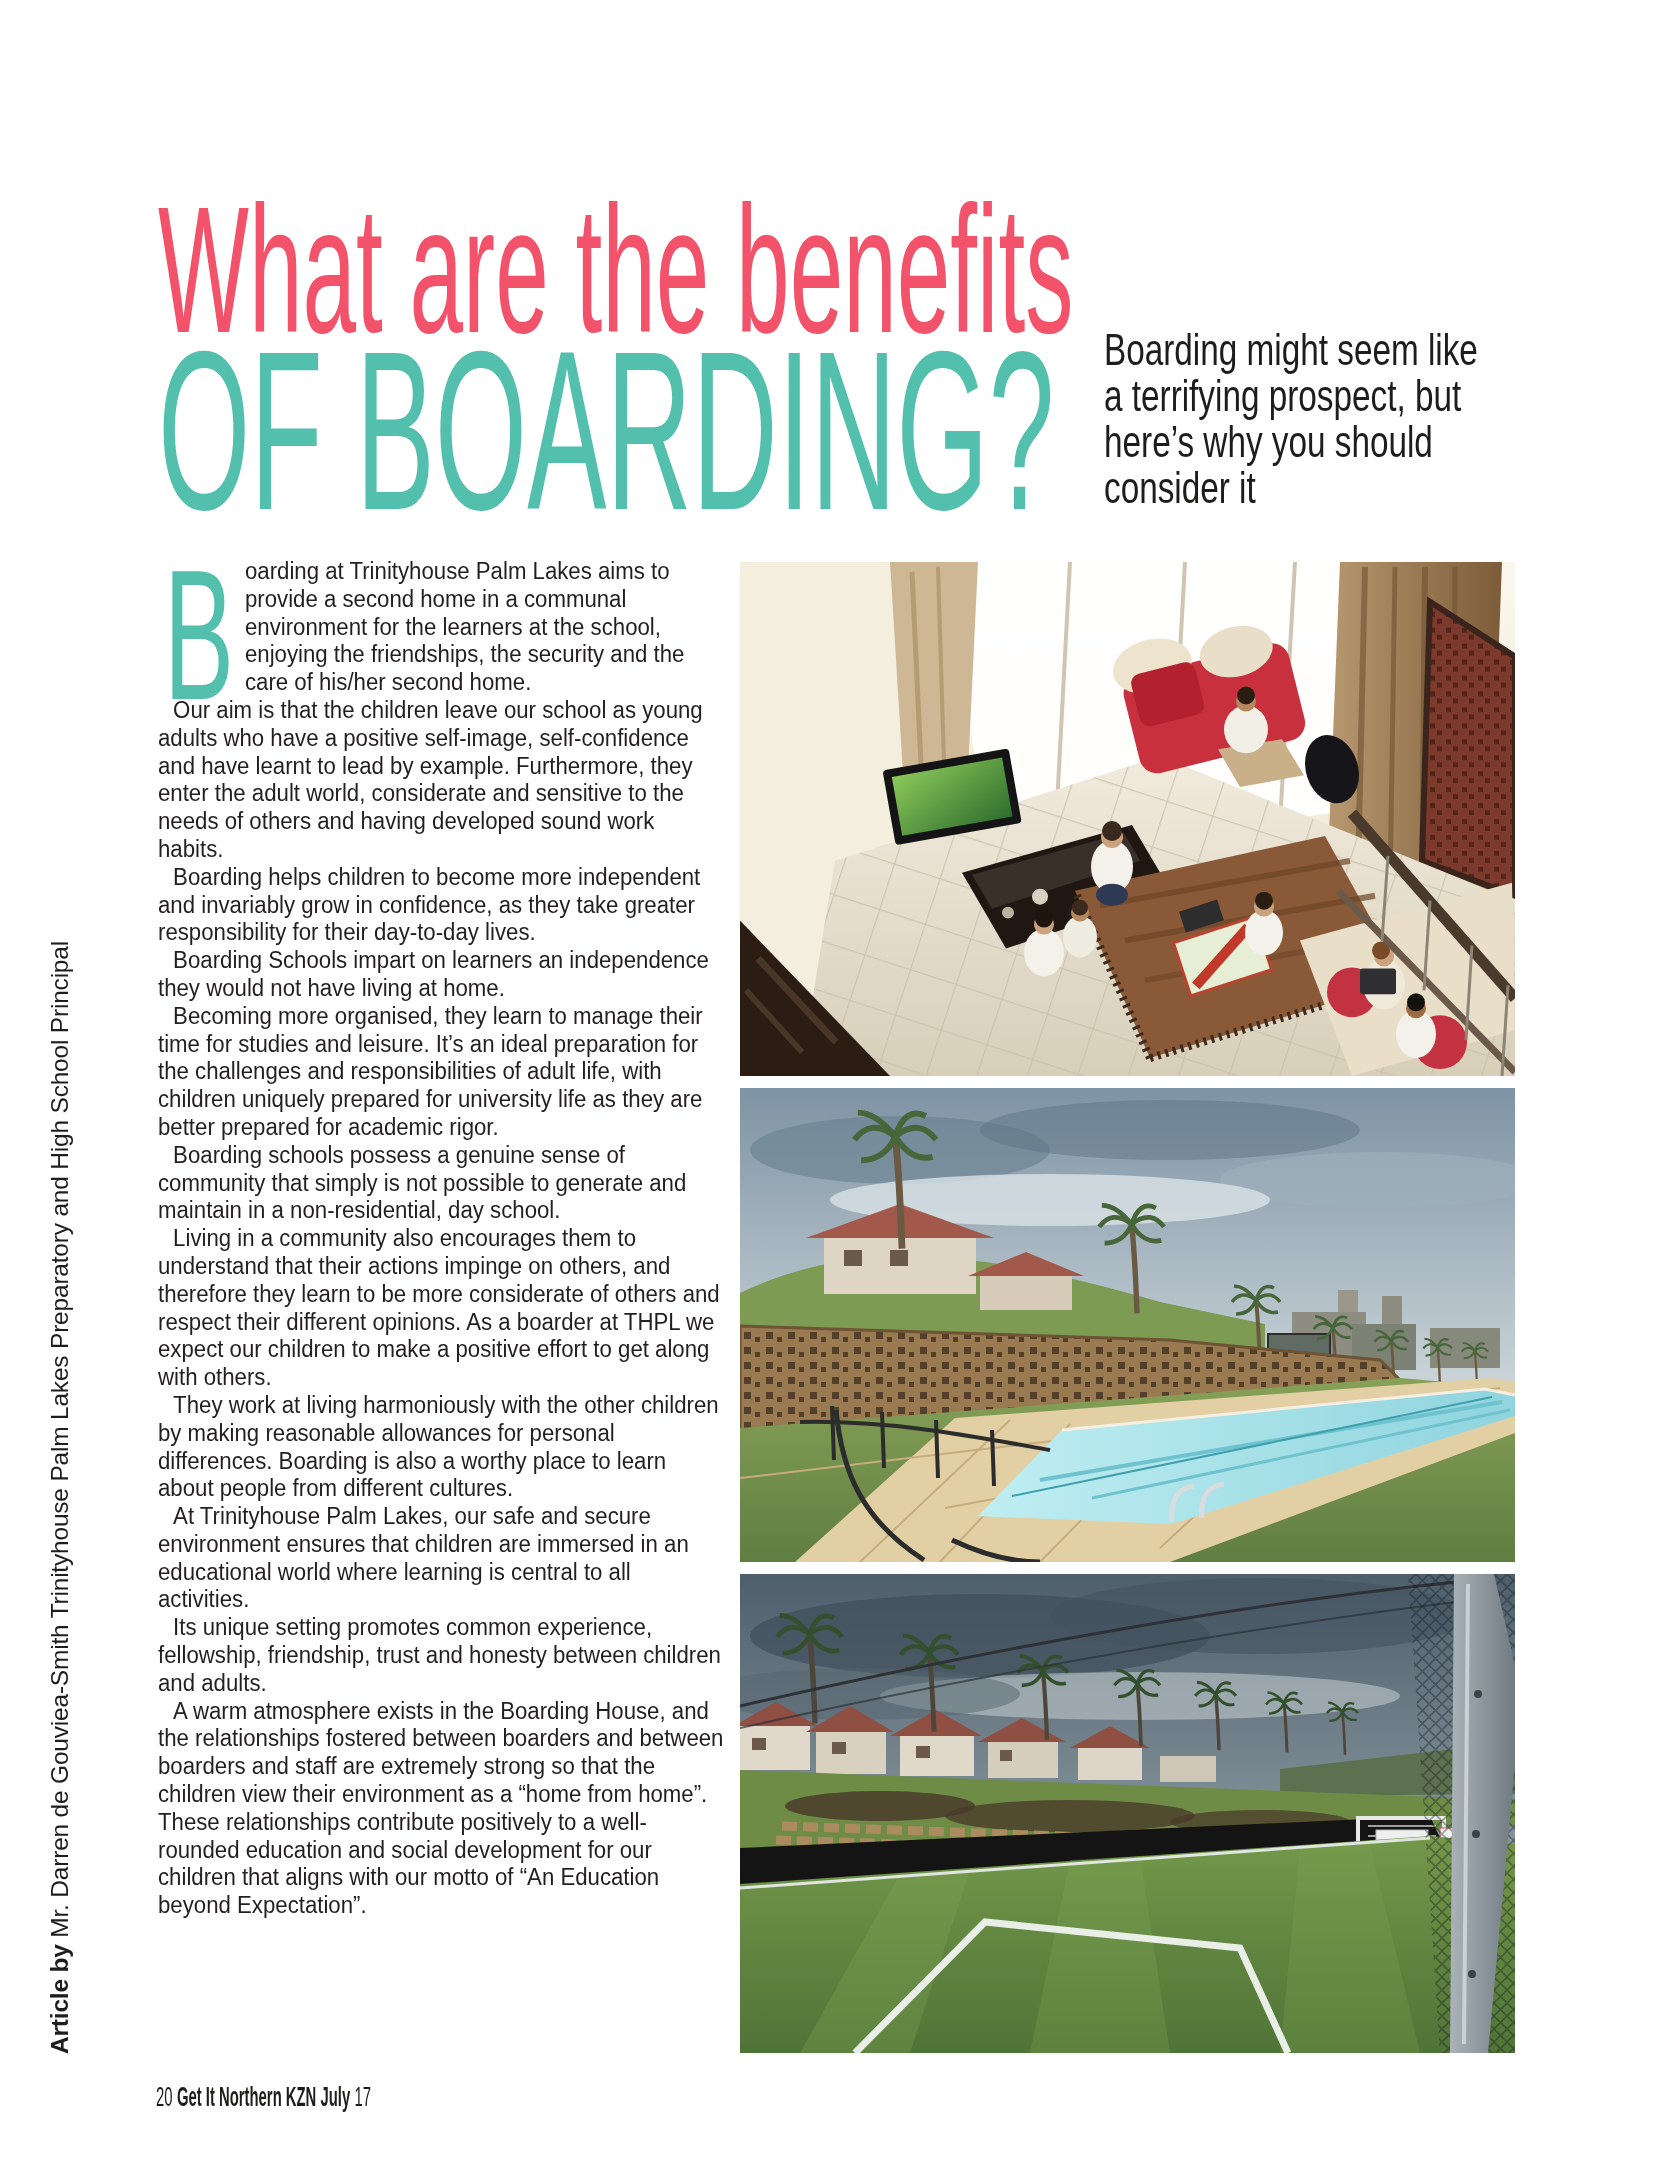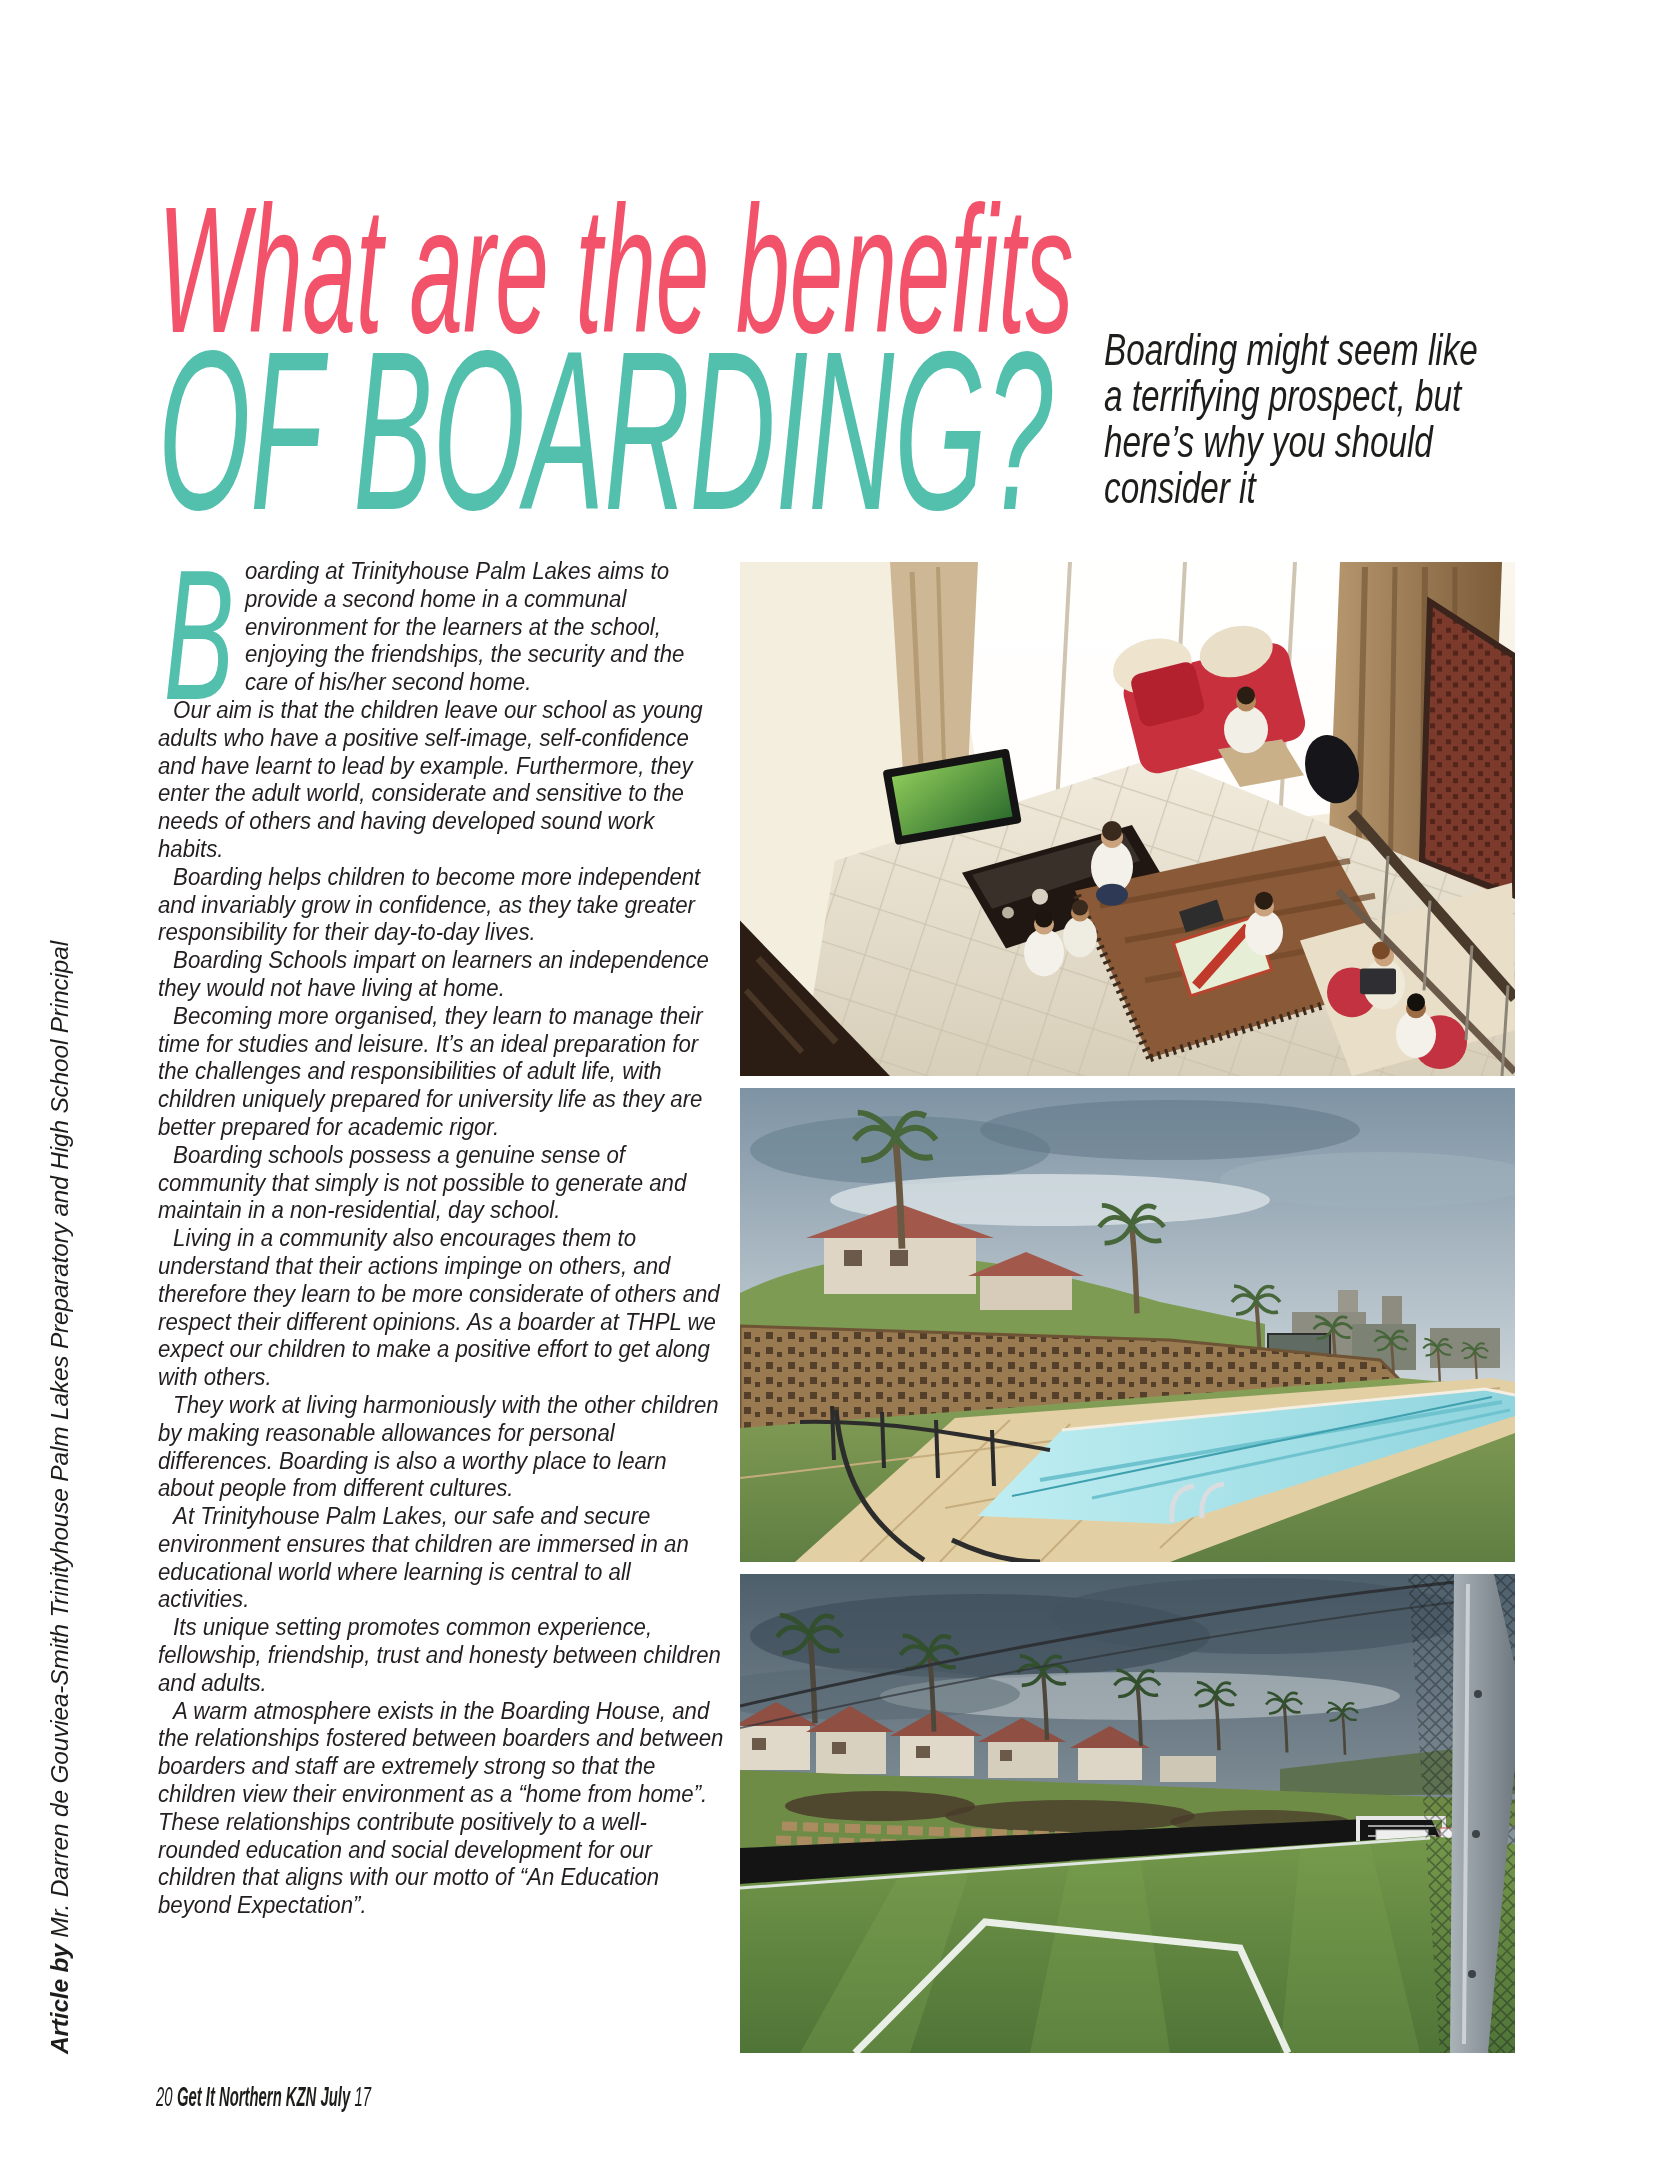--- a/index.html
+++ b/index.html
@@ -1,17 +1,17 @@
 <!DOCTYPE html>
 <html><head>
 <meta charset="utf-8">
 <style>
   html,body{margin:0;padding:0;background:#ffffff;}
   .page{position:relative;width:1654px;height:2165px;background:#ffffff;overflow:hidden;
-        font-family:"Liberation Sans",sans-serif;color:#231f20;font-style:italic;}
+        font-family:"Liberation Sans",sans-serif;color:#231f20;}
 
   
   .title1{position:absolute;left:158px;top:180px;margin:0;font-weight:400;
           font-size:180px;line-height:1;color:#f2536a;white-space:nowrap;
           transform:scaleX(.535);transform-origin:0 0;}
   .title2{position:absolute;left:158px;top:318px;margin:0;font-weight:400;
           font-size:226px;line-height:1;color:#53bfad;white-space:nowrap;
           transform:scaleX(.525);transform-origin:0 0;}
   .standfirst{position:absolute;left:1104px;top:327px;font-size:45px;line-height:46px;
           color:#1d1d1b;white-space:nowrap;transform:scaleX(.74);transform-origin:0 0;}

